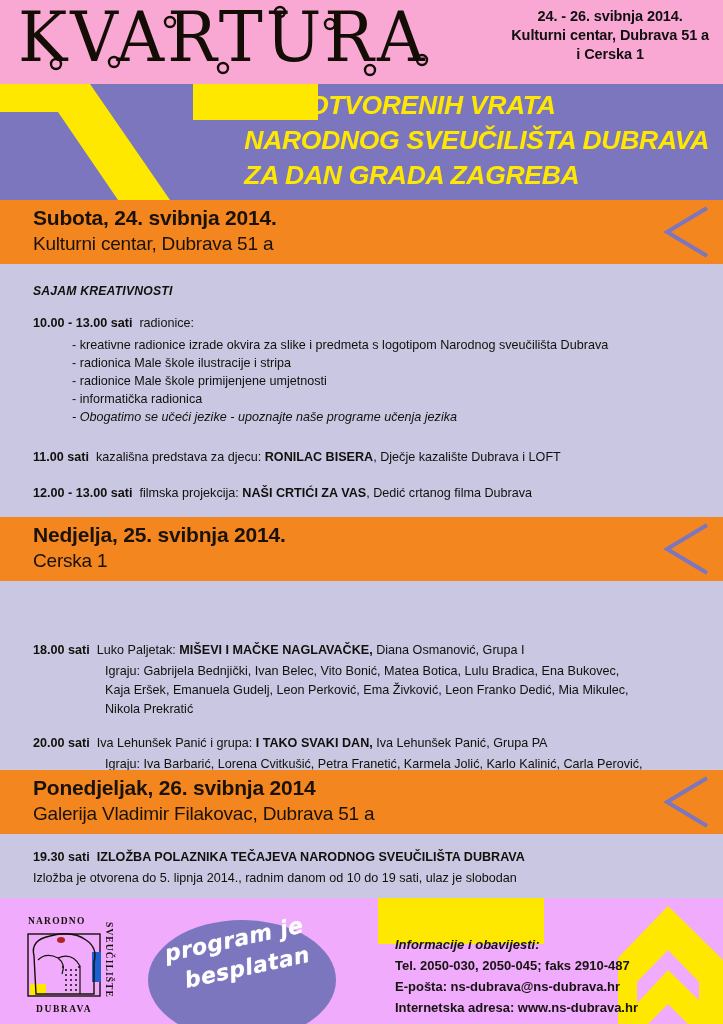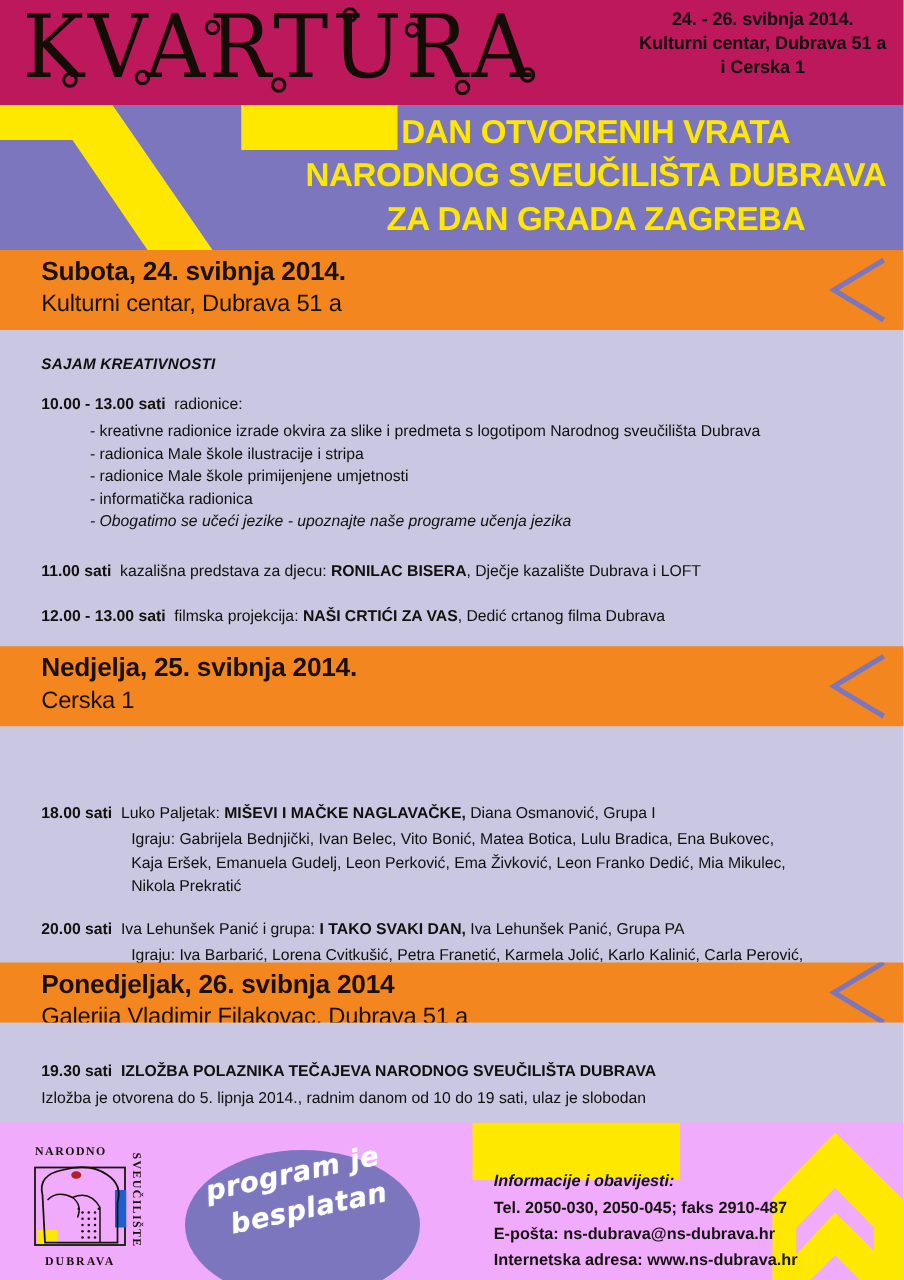--- a/index.html
+++ b/index.html
@@ -13,21 +13,21 @@
     position: relative;
     width: 723px; height: 1024px;
     background: #c9c7e1;
     overflow: hidden;
   }
 
   
   .masthead {
     position: absolute; left: 0; top: 0;
     width: 723px; height: 84px;
-    background: #be185d;
+    background: #f9a8d4;
     overflow: hidden;
   }
   .brand {
     position: absolute; left: 18px; top: -4px;
     font-family: "DejaVu Serif", serif;
     font-size: 66px;
     font-weight: 400;
     letter-spacing: 3px;
     color: #140d06;
     line-height: 84px;
@@ -54,24 +54,25 @@
     overflow: hidden;
   }
   .hero-chevron { position: absolute; left: 0; top: 0; width: 300px; height: 116px; }
   .hero-tab {
     position: absolute; left: 193px; top: 0;
     width: 125px; height: 36px;
     background: #ffe800;
   }
   .hero-title {
     position: absolute; right: 14px; top: 4px;
-    text-align: center;
+    text-align: left;
     color: #ffe800;
     font-size: 26.5px;
     font-weight: bold;
+    font-style: italic;
     line-height: 35px;
     letter-spacing: -0.3px;
     white-space: nowrap;
   }
 
   
   .band {
     position: absolute; left: 0;
     width: 723px;
     background: #f4861f;
@@ -211,21 +212,21 @@
     <div class="line" style="left:33px; top:24px;"><span class="tm">18.00 sati</span>&nbsp; <span>Luko Paljetak: </span><span class="tm">MIŠEVI I MAČKE NAGLAVAČKE,</span><span> Diana Osmanović, Grupa I</span></div>
     <div class="line" style="left:105px; top:45px;">Igraju: Gabrijela Bednjički, Ivan Belec, Vito Bonić, Matea Botica, Lulu Bradica, Ena Bukovec,</div>
     <div class="line" style="left:105px; top:64px;">Kaja Eršek, Emanuela Gudelj, Leon Perković, Ema Živković, Leon Franko Dedić, Mia Mikulec,</div>
     <div class="line" style="left:105px; top:83px;">Nikola Prekratić</div>
 
     <div class="line" style="left:33px; top:117px;"><span class="tm">20.00 sati</span>&nbsp; <span>Iva Lehunšek Panić i grupa: </span><span class="tm">I TAKO SVAKI DAN,</span><span> Iva Lehunšek Panić, Grupa PA</span></div>
     <div class="line" style="left:105px; top:138px;">Igraju: Iva Barbarić, Lorena Cvitkušić, Petra Franetić, Karmela Jolić, Karlo Kalinić, Carla Perović,</div>
     <div class="line" style="left:105px; top:157px;">Mateo Plavec, Sara Topčić</div>
   </div>
 
-  <div class="band" style="top:770px; height:48px;">
+  <div class="band" style="top:770px; height:64px;">
     <div class="band-day">Ponedjeljak, 26. svibnja 2014</div>
     <div class="band-place">Galerija Vladimir Filakovac, Dubrava 51 a</div>
     <svg class="band-chevron" width="46" height="52" viewBox="0 0 46 52">
       <polyline points="44,2 4,26 44,50" fill="none" stroke="#7b76be" stroke-width="4"></polyline>
     </svg>
   </div>
 
   <div class="content" style="top:834px; height:66px;padding-left:44px;">
     <div class="line" style="left:33px; top:16px;"><span class="tm">19.30 sati</span>&nbsp; <span class="tm">IZLOŽBA POLAZNIKA TEČAJEVA NARODNOG SVEUČILIŠTA DUBRAVA</span></div>
     <div class="line" style="left:33px; top:37px;">Izložba je otvorena do 5. lipnja 2014., radnim danom od 10 do 19 sati, ulaz je slobodan</div>

